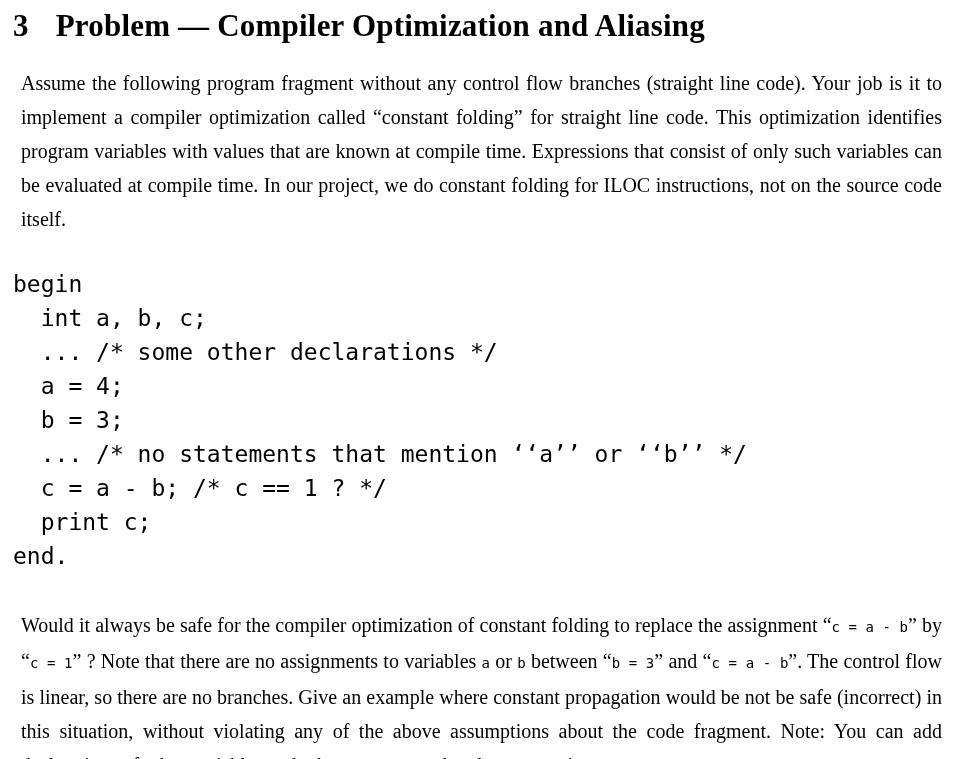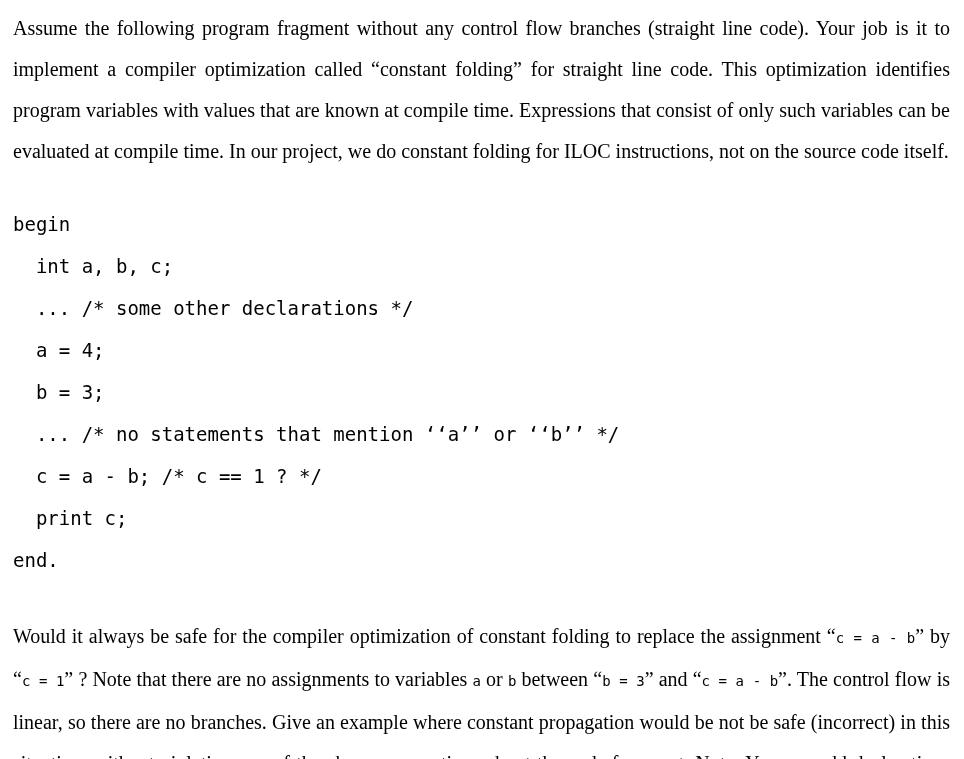--- a/index.html
+++ b/index.html
@@ -21,44 +21,45 @@
     font-weight: bold;
     margin: 0 0 22px 0;
     font-family: "Liberation Serif", serif;
     letter-spacing: 0.2px;
   }
   .section-heading .num {
     margin-right: 27px;
   }
   p.body-par {
     font-size: 20px;
-    line-height: 41px;
+    line-height: 34px;
     text-align: justify;
-    margin: 0;
+    margin: 8px;
   }
   p.intro {
     margin-bottom: 31px;
   }
   pre.code-listing {
     font-family: "DejaVu Sans Mono", "Liberation Mono", monospace;
-    font-size: 19px;
-    line-height: 42px;
+    font-size: 23px;
+    line-height: 34px;
     margin: 16px 0 35px 0;
     white-space: pre;
   }
   .tt {
     font-family: "DejaVu Sans Mono", "Liberation Mono", monospace;
     font-size: 14px;
   }
 </style>
 </head>
 <body>
 
 <div class="page">
 
+  <h1 class="section-heading"><span class="num">3</span><span>Problem — Compiler Optimization and Aliasing</span></h1>
 
   <p class="body-par intro">Assume the following program fragment without any control flow branches (straight line code). Your job is it to implement a compiler optimization called “constant folding” for straight line code. This optimization identifies program variables with values that are known at compile time. Expressions that consist of only such variables can be evaluated at compile time. In our project, we do constant folding for ILOC instructions, not on the source code itself.</p>
 
   <pre class="code-listing">begin
   int a, b, c;
   ... /* some other declarations */
   a = 4;
   b = 3;
   ... /* no statements that mention ‘‘a’’ or ‘‘b’’ */
   c = a - b; /* c == 1 ? */

